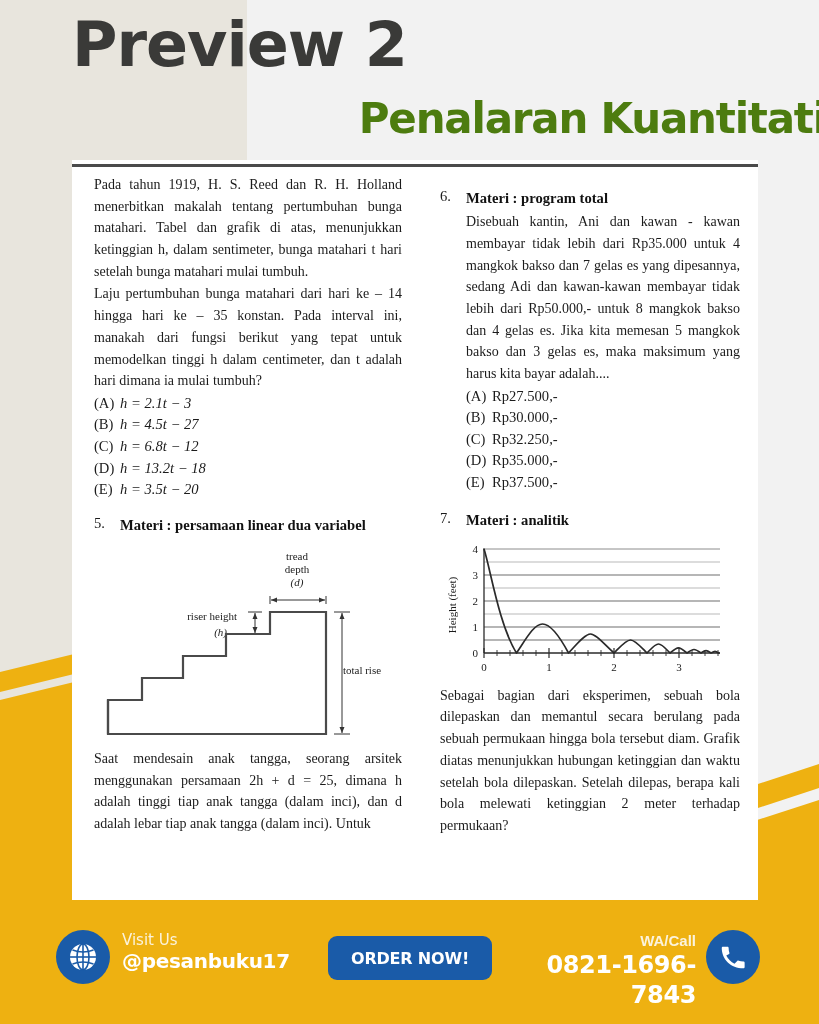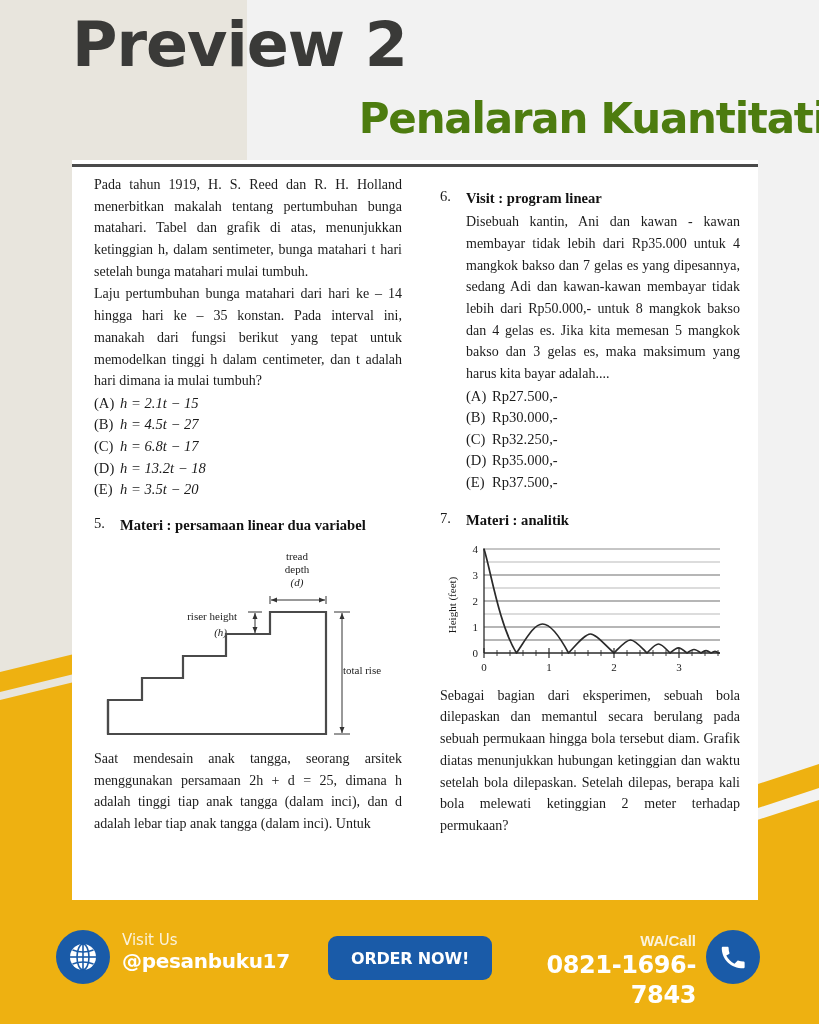--- a/index.html
+++ b/index.html
@@ -139,27 +139,27 @@
 <div id="sheet">
   <div id="sheet-rule"></div>
 
   <div id="col-left">
 
     <p class="para">Pada tahun 1919, H. S. Reed dan R. H. Holland menerbitkan makalah tentang pertumbuhan bunga matahari. Tabel dan grafik di atas, menunjukkan ketinggian h, dalam sentimeter, bunga matahari t hari setelah bunga matahari mulai tumbuh.</p>
     <p class="para">Laju pertumbuhan bunga matahari dari hari ke – 14 hingga hari ke – 35 konstan. Pada interval ini, manakah dari fungsi berikut yang tepat untuk memodelkan tinggi h dalam centimeter, dan t adalah hari dimana ia mulai tumbuh?</p>
 
     <div>
       <div class="opt">
-        <span class="lbl">(A)</span><span class="ital">h = 2.1t − 15</span>
+        <span class="lbl">(A)</span><span class="ital">h = 2.1t − 3</span>
       </div>
       <div class="opt">
         <span class="lbl">(B)</span><span class="ital">h = 4.5t − 27</span>
       </div>
       <div class="opt">
-        <span class="lbl">(C)</span><span class="ital">h = 6.8t − 17</span>
+        <span class="lbl">(C)</span><span class="ital">h = 6.8t − 12</span>
       </div>
       <div class="opt">
         <span class="lbl">(D)</span><span class="ital">h = 13.2t − 18</span>
       </div>
       <div class="opt">
         <span class="lbl">(E)</span><span class="ital">h = 3.5t − 20</span>
       </div>
     </div>
 
     <div style="height:14px"></div>
@@ -201,21 +201,21 @@
       <polygon points="248,187 245.5,181 250.5,181" fill="#333"></polygon>
     </svg>
 
     <p class="para">Saat mendesain anak tangga, seorang arsitek menggunakan persamaan 2h + d = 25, dimana h adalah tinggi tiap anak tangga (dalam inci), dan d adalah lebar tiap anak tangga (dalam inci). Untuk</p>
   </div>
 
   <div id="col-right">
 
     <div class="qnum-row">
       <div class="qnum">6.</div>
-      <div class="qhead tight">Visit : program linear</div>
+      <div class="qhead tight">Materi : program total</div>
     </div>
     <p class="para indent-body">Disebuah kantin, Ani dan kawan - kawan membayar tidak lebih dari Rp35.000 untuk 4 mangkok bakso dan 7 gelas es yang dipesannya, sedang Adi dan kawan-kawan membayar tidak lebih dari Rp50.000,-  untuk 8 mangkok bakso dan 4 gelas es. Jika kita memesan 5 mangkok bakso dan 3 gelas es, maka maksimum yang harus kita bayar adalah....</p>
 
     <div class="indent-body">
       <div class="opt">
         <span class="lbl">(A)</span><span>Rp27.500,-</span>
       </div>
       <div class="opt">
         <span class="lbl">(B)</span><span>Rp30.000,-</span>
       </div>

